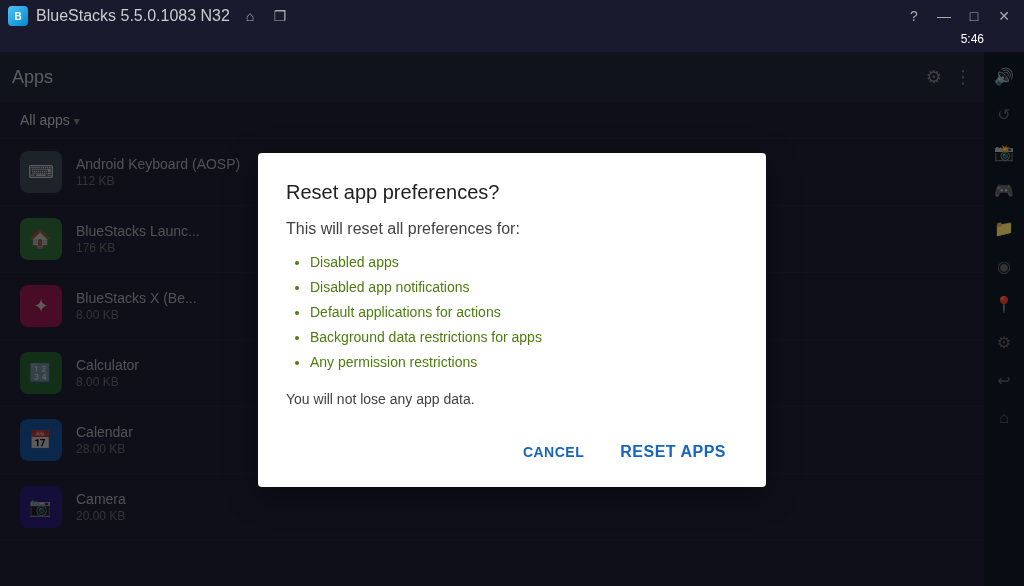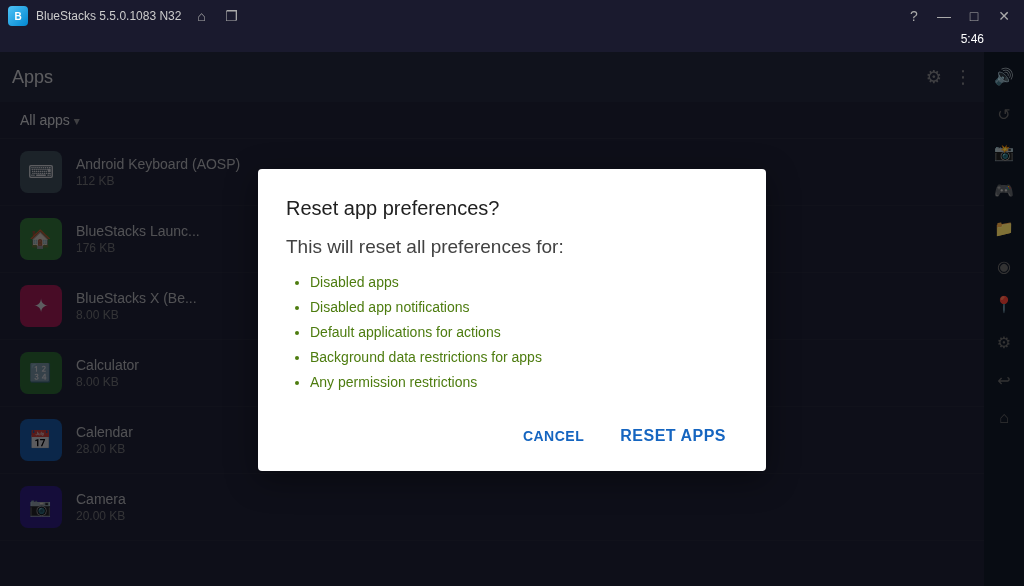--- a/index.html
+++ b/index.html
@@ -35,21 +35,21 @@
       border-radius: 4px;
       display: flex;
       align-items: center;
       justify-content: center;
       font-size: 10px;
       color: white;
       font-weight: bold;
     }
     .title-bar-title {
       color: #ccc;
-      font-size: 12px;
+      font-size: 16px;
     }
     .title-bar-icons {
       display: flex;
       align-items: center;
       gap: 6px;
     }
     .title-bar-icon-btn {
       color: #aaa;
       font-size: 14px;
       width: 24px;
@@ -211,21 +211,21 @@
       box-shadow: 0 8px 32px rgba(0,0,0,0.4);
       position: relative;
     }
     .dialog-title {
       font-size: 20px;
       font-weight: 500;
       color: #212121;
       margin-bottom: 16px;
     }
     .dialog-subtitle {
-      font-size: 19px;
+      font-size: 16px;
       color: #424242;
       margin-bottom: 12px;
     }
     .dialog-list {
       list-style: disc;
       padding-left: 24px;
       margin-bottom: 16px;
     }
     .dialog-list li {
       font-size: 14px;
@@ -387,20 +387,21 @@
       <div class="dialog-title">Reset app preferences?</div>
       <div class="dialog-subtitle">This will reset all preferences for:</div>
       <ul class="dialog-list">
 
       <li>Disabled apps</li>
           <li>Disabled app notifications</li>
           <li>Default applications for actions</li>
           <li>Background data restrictions for apps</li>
           <li>Any permission restrictions</li>
         </ul>
+      <div class="dialog-note">You will not lose any app data.</div>
       <div class="dialog-actions">
         <button class="btn-cancel">CANCEL</button>
         <button class="btn-reset">RESET APPS</button>
       </div>
     </div>
   </div>
 
 </div>
 
 </body></html>

